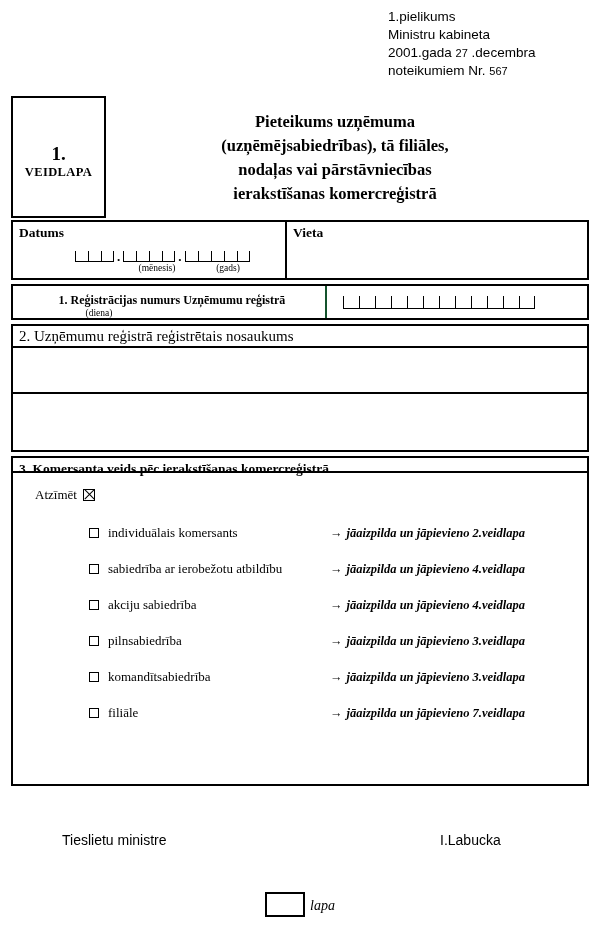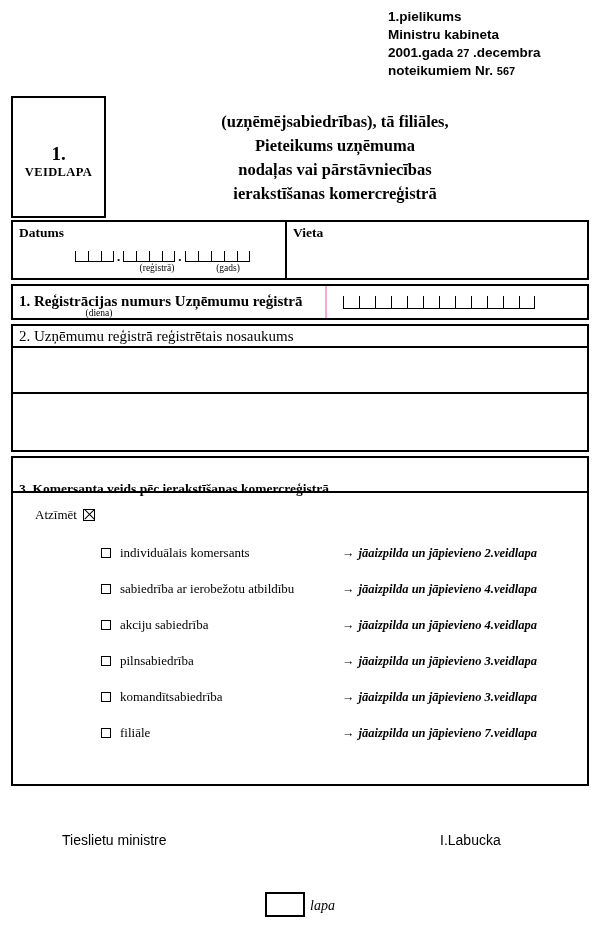--- a/index.html
+++ b/index.html
@@ -17,21 +17,20 @@
   }
 
   
   .doc-header {
     position: absolute;
     left: 388px;
     top: 8px;
     font-family: "Liberation Sans", sans-serif;
     font-size: 13.5px;
     line-height: 18px;
-    font-weight: bold;
   }
   .doc-header div { white-space: nowrap; }
   .hdr-small { font-size: 11px; }
 
   
   .sheet {
     position: absolute;
     left: 11px;
     top: 96px;
     width: 578px;
@@ -155,25 +154,26 @@
     top: 188px;
     width: 578px;
     height: 36px;
     border: 2px solid #000;
     box-sizing: border-box;
   }
   .reg-label {
     position: absolute;
     left: 0; top: 0;
     width: 314px; height: 100%;
-    border-right: 2px solid #f9a8d4;
-    box-sizing: border-box;
-    font-size: 15px;
+    border-right: 2px solid #14532d;
+    box-sizing: border-box;
+    font-size: 12px;
     font-weight: bold;
     padding: 7px 0 0 6px;
+    text-align: center;
   }
   .reg-comb {
     position: absolute;
     left: 330px;
     top: 10px;
     display: flex;
     align-items: flex-end;
   }
   .reg-comb .comb-cell { width: 16px; height: 13px; }
 
@@ -214,21 +214,20 @@
     border: 2px solid #000;
     box-sizing: border-box;
   }
   .type-head {
     height: 15px;
     border-bottom: 2px solid #000;
     box-sizing: border-box;
     font-size: 13.5px;
     font-weight: bold;
     padding: 3px 0 0 6px;
-    margin-top: 20px;
   }
   .mark-row {
     margin: 14px 0 0 22px;
     font-size: 13px;
     display: flex;
     align-items: center;
   }
   .mark-box {
     display: inline-block;
     width: 12px;
@@ -254,21 +253,20 @@
 
   .opt-list {
     margin-top: 12px;
   }
   .opt {
     display: flex;
     align-items: center;
     height: 36px;
     padding-left: 76px;
     font-size: 12.5px;
-    margin-left: 12px;
   }
   .opt-cb {
     width: 10px;
     height: 10px;
     border: 1.3px solid #000;
     box-sizing: border-box;
     margin-right: 9px;
     flex: 0 0 auto;
   }
   .opt-label {
@@ -331,22 +329,22 @@
 </div>
 
 <div class="sheet">
 
   <div class="formno-box">
     <div class="formno-num">1.</div>
     <div class="formno-label">VEIDLAPA</div>
   </div>
 
   <div class="doc-title">
+    <div>Pieteikums uzņēmuma</div>
     <div>(uzņēmējsabiedrības), tā filiāles,</div>
-    <div>Pieteikums uzņēmuma</div>
     <div>nodaļas vai pārstāvniecības</div>
     <div>ierakstīšanas komercreģistrā</div>
   </div>
 
   <div class="row-datums">
     <div class="cell-datums">
       <div class="lbl-bold">Datums</div>
       <div class="date-comb">
         <div class="comb-line">
           <span class="comb-group">
@@ -365,21 +363,21 @@
           <span class="comb-group">
             <span class="comb-cell"></span>
             <span class="comb-cell"></span>
             <span class="comb-cell"></span>
             <span class="comb-cell"></span>
             <span class="comb-cell last"></span>
           </span>
         </div>
         <div class="comb-caps">
           <span class="cap cap1">(diena)</span>
-          <span class="cap cap2">(reģistrā)</span>
+          <span class="cap cap2">(mēnesis)</span>
           <span class="cap cap3">(gads)</span>
         </div>
       </div>
     </div>
     <div class="cell-vieta">
       <div class="lbl-bold">Vieta</div>
     </div>
   </div>
 
   <div class="row-reg">

